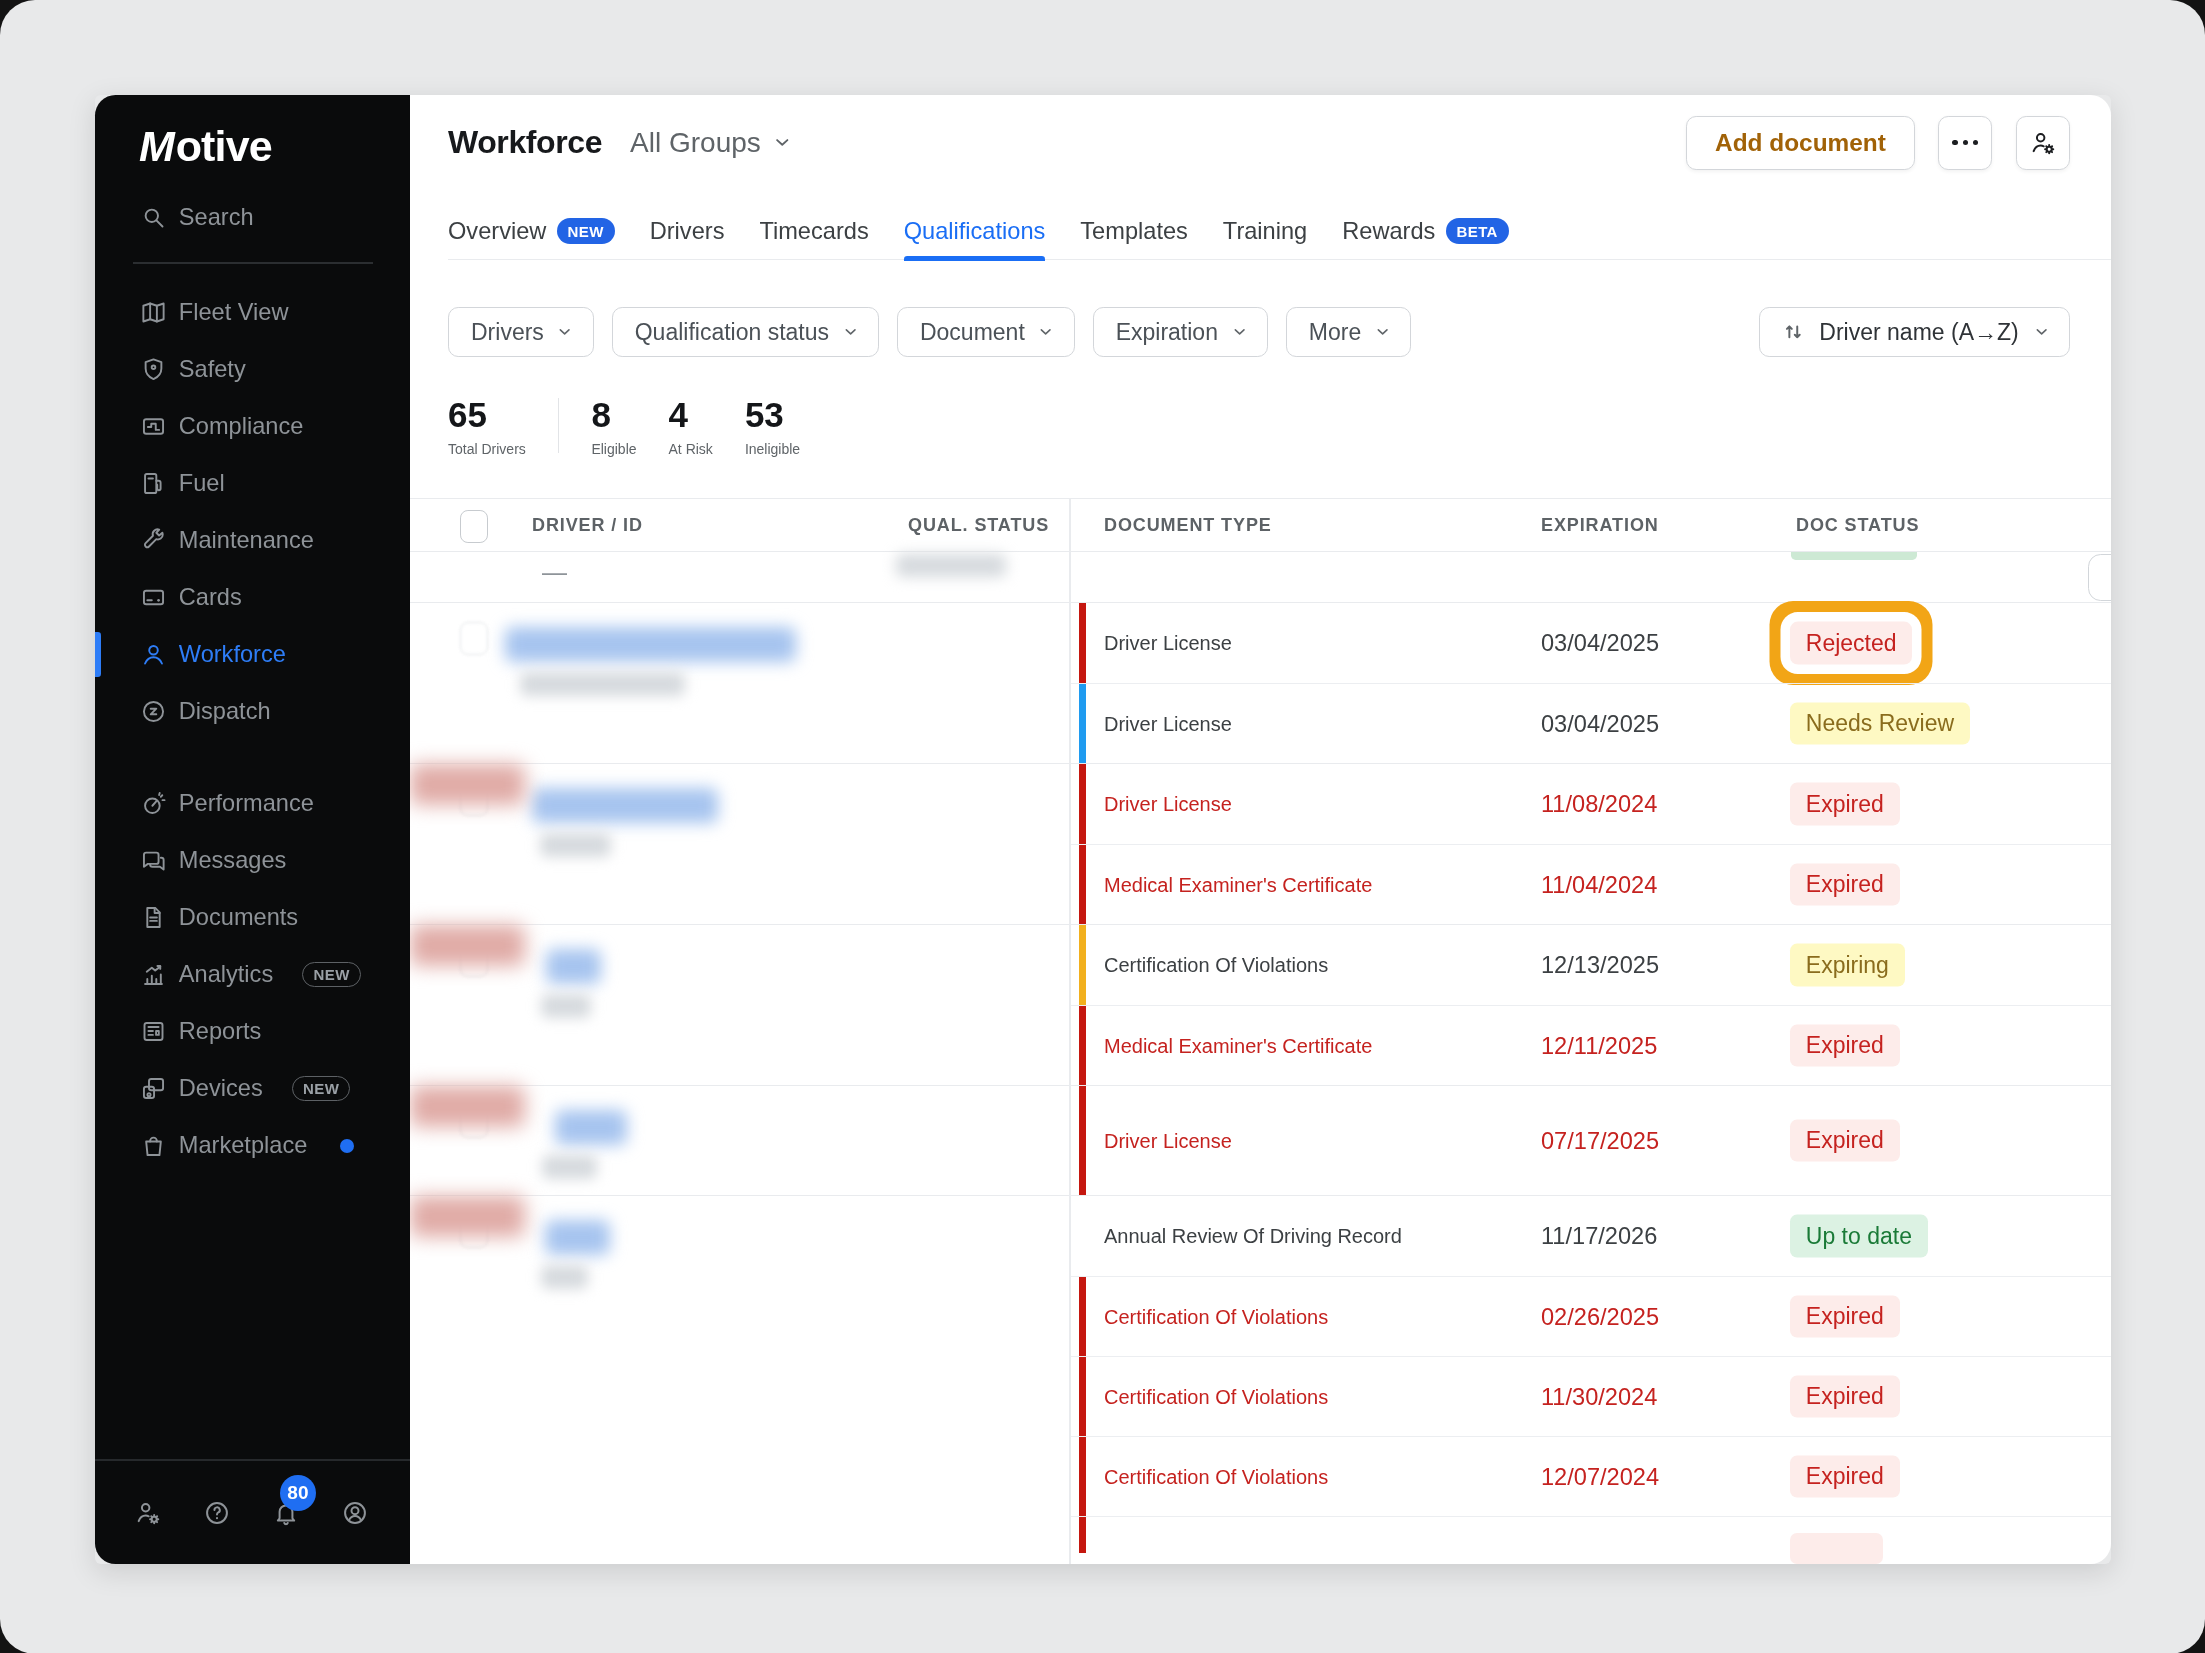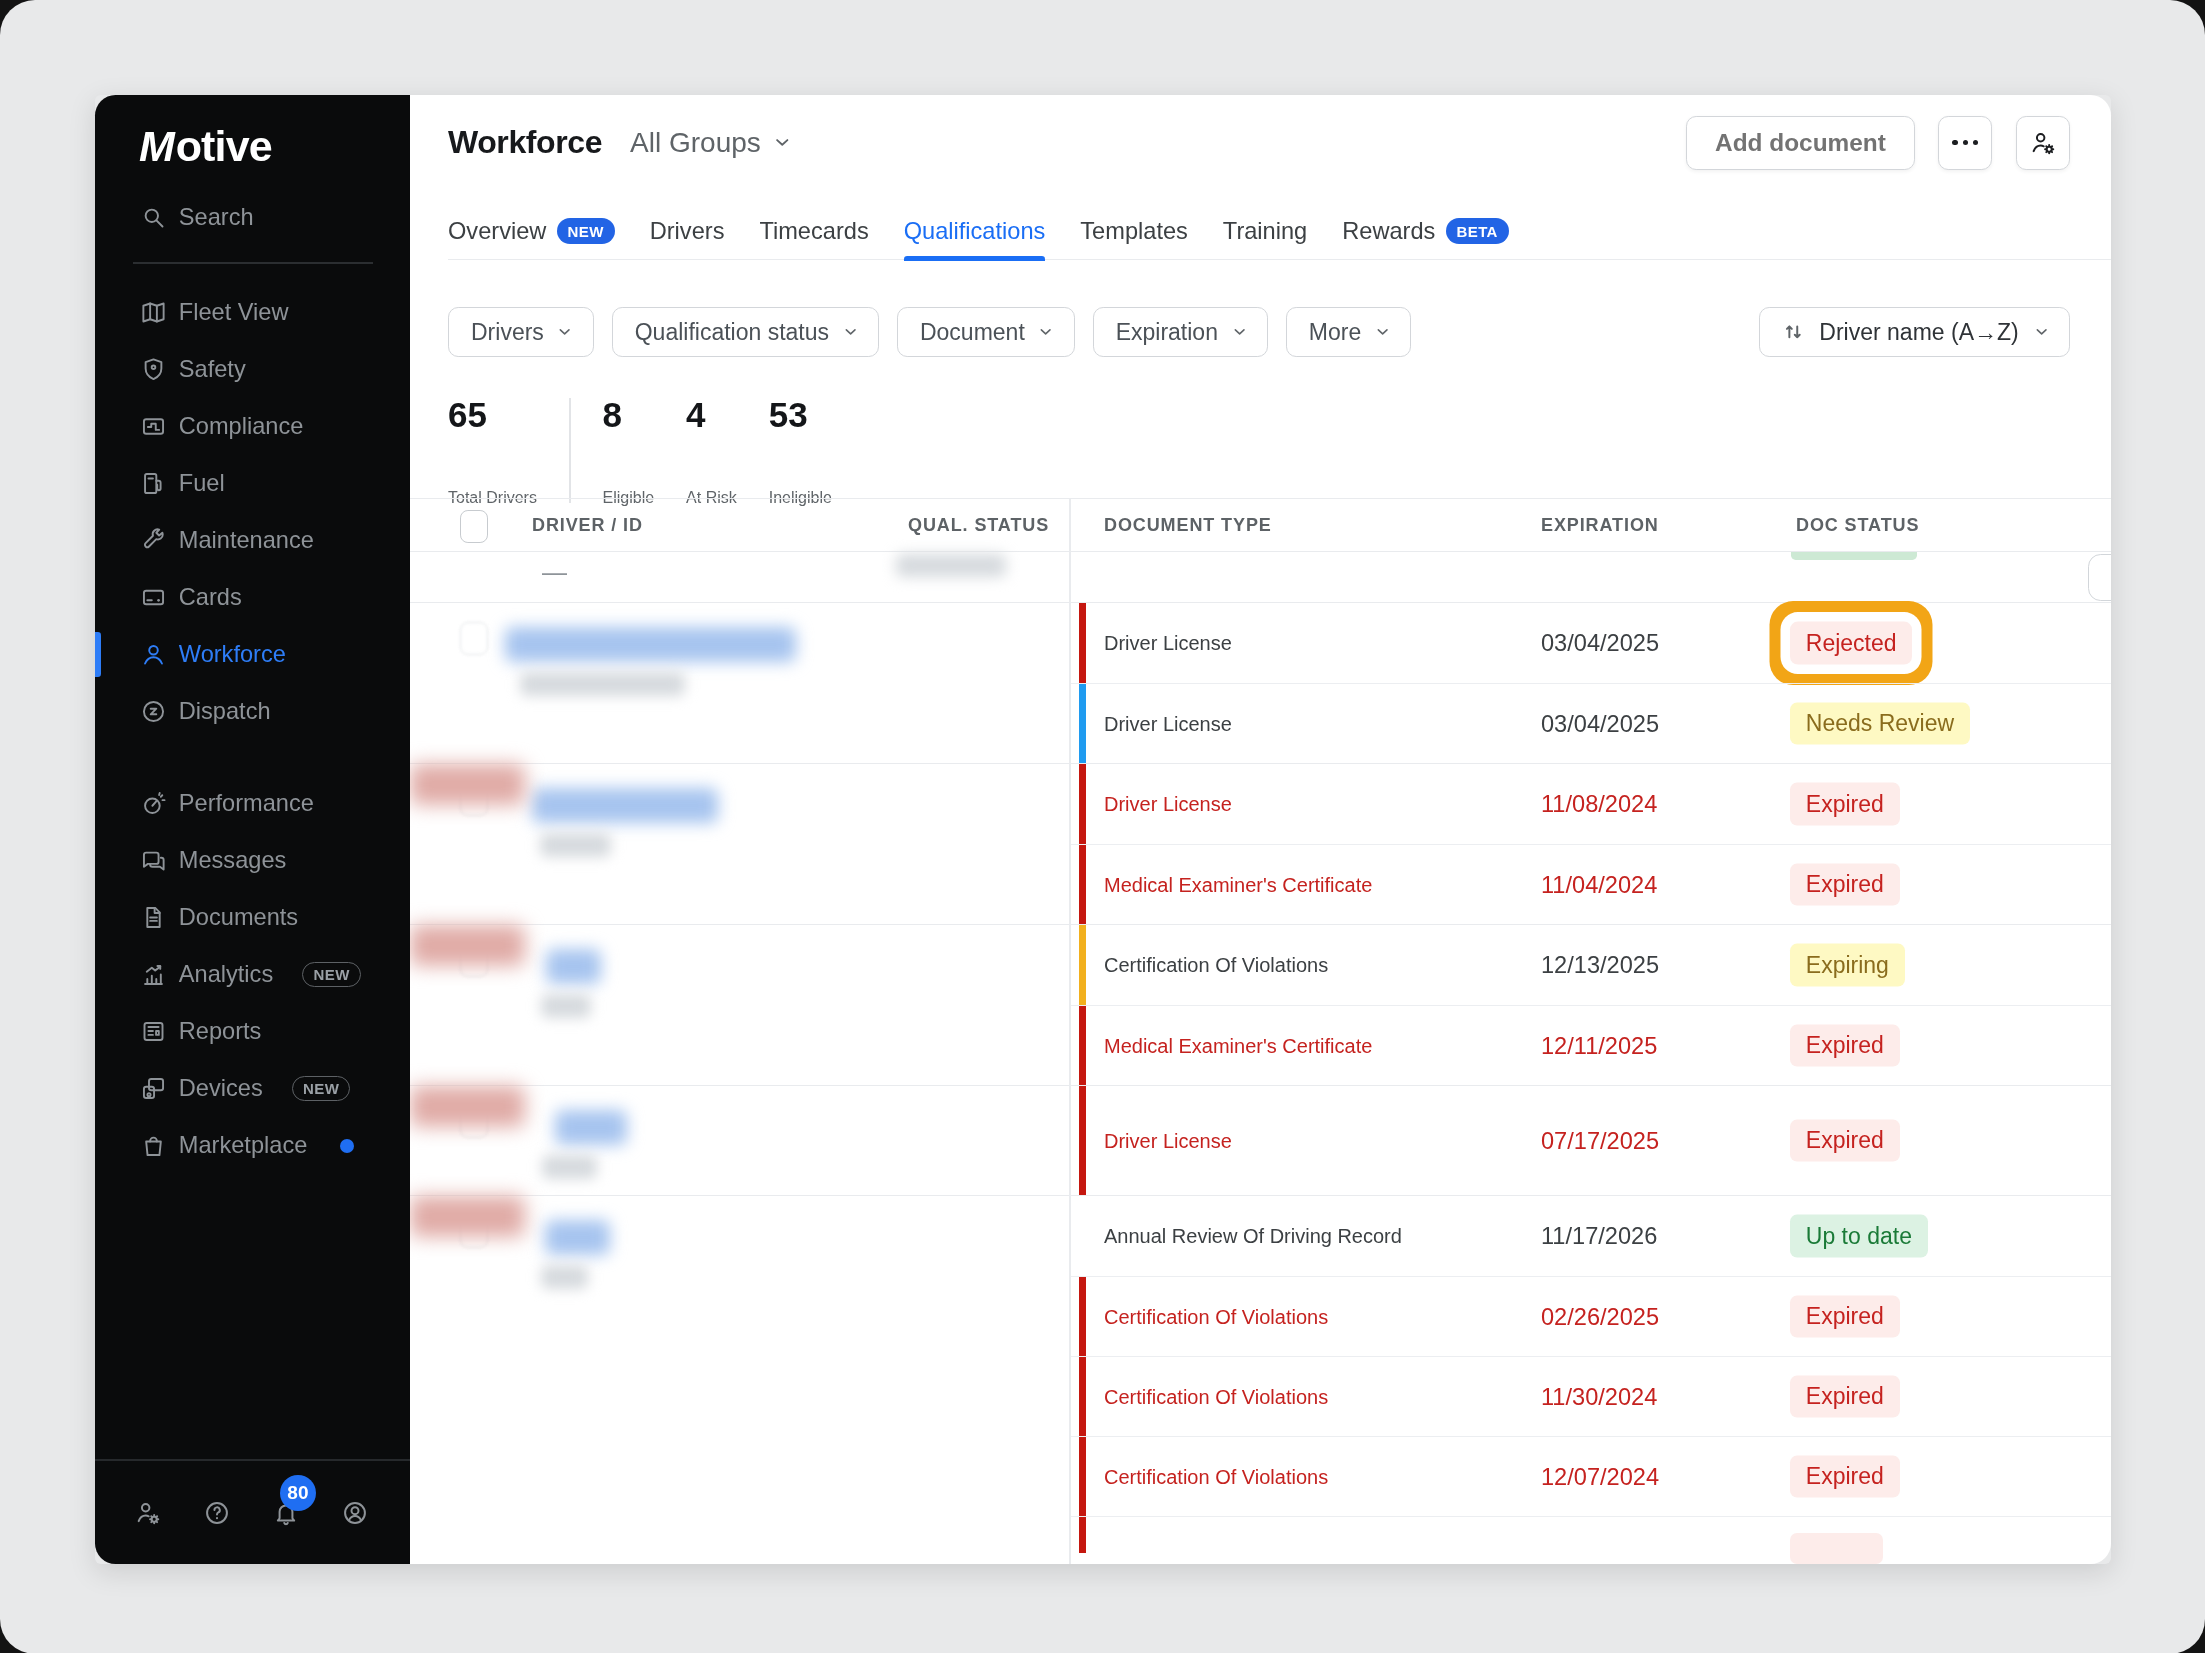--- a/index.html
+++ b/index.html
@@ -31,21 +31,21 @@
     font-size:19px;font-weight:700;display:flex;align-items:center;justify-content:center;}
   
   .main{position:absolute;left:315px;top:0;right:0;bottom:0;background:#fff;border-radius:0 20.5px 20.5px 0;overflow:hidden;}
   .hdr{position:absolute;left:38px;top:20.5px;height:54px;display:flex;align-items:center;gap:28px;}
   .title{font-size:32px;font-weight:800;color:#17191c;letter-spacing:-0.4px;}
   .group-sel{display:flex;align-items:center;gap:11px;font-size:28px;color:#5f6468;cursor:pointer;}
   .chev{width:20.5px;height:20.5px;}
   .hdr-actions{position:absolute;right:41px;top:20.5px;height:54px;display:flex;gap:23.6px;}
   .btn{display:flex;align-items:center;justify-content:center;background:#fff;border:1.6px solid #d3d6da;border-radius:10.2px;
        box-shadow:0 1.6px 3.9px rgba(0,0,0,.05);cursor:pointer;}
-  .btn-primary{padding:0 28px;font-size:24.4px;font-weight:700;color:#737373;}
+  .btn-primary{padding:0 28px;font-size:24.4px;font-weight:700;color:#a16207;}
   .btn-icon{width:54px;height:54px;}
   .dots{display:flex;gap:4.7px;}
   .dots i{width:5.5px;height:5.5px;border-radius:50%;background:#1c1e21;}
   .btn-icon svg{width:28px;height:28px;}
   
   .tabs{position:absolute;left:38px;right:0;top:108px;height:57px;display:flex;gap:35px;align-items:center;border-bottom:1.6px solid #e9ebee;}
   .tab{position:relative;height:100%;display:flex;align-items:center;font-size:23.6px;color:#3c4043;cursor:pointer;}
   .tab.active{color:#1a6ef5;}
   .tab.active::after{content:'';position:absolute;left:0;right:0;bottom:-1.6px;height:4.7px;background:#1a6ef5;border-radius:3.2px 3.2px 0 0;}
   .pill-fill{background:#2264e5;color:#fff;font-size:15px;font-weight:700;letter-spacing:0.4px;border-radius:787px;padding:4.7px 11px;margin-left:10.2px;}
@@ -53,21 +53,21 @@
   .filters{position:absolute;left:38px;right:41px;top:212px;height:50px;display:flex;gap:18px;align-items:center;}
   .chip{height:50px;display:flex;align-items:center;gap:12.6px;padding:0 19px 0 22px;border:1.6px solid #d3d6da;border-radius:10.2px;
         font-size:23px;color:#4b5157;background:#fff;cursor:pointer;}
   .chip .chev{width:17.3px;height:17.3px;}
   .sort-chip{margin-left:auto;gap:14px;color:#2f3337;}
   .updown{width:23.6px;height:23.6px;}
   
   .stats{position:absolute;left:38px;top:300px;display:flex;gap:32px;}
   .stat{display:flex;flex-direction:column;gap:5.5px;}
   .stat .v{font-size:35px;font-weight:800;color:#141619;}
-  .stat .l{font-size:16px;color:#5f6468;margin-top:48px;}
+  .stat .l{font-size:14px;color:#5f6468;}
   .vdiv{width:1.6px;background:#e2e4e7;align-self:stretch;margin:3.2px 0;}
   
   .table{position:absolute;left:0;right:0;top:403px;bottom:0;overflow:hidden;}
   .vsep{position:absolute;left:659px;top:0;bottom:0;width:1.6px;background:#e9ebee;z-index:3;}
   .thead{position:relative;height:54px;border-top:1.6px solid #e9ebee;border-bottom:1.6px solid #e9ebee;}
   .th{position:absolute;top:50%;transform:translateY(-50%);font-size:18px;font-weight:700;letter-spacing:0.9px;color:#5d6266;}
   .hcb{position:absolute;left:50px;top:11px;width:28px;height:33px;border:1.6px solid #c7cbcf;border-radius:7.9px;background:#fff;cursor:pointer;}
   .partial-top{position:relative;height:50px;}
   .pdash{position:absolute;left:132px;top:6.3px;font-size:25px;color:#8e9499;}
   .pqual{position:absolute;left:486px;top:1.6px;width:110px;height:23.6px;background:#d6dade;filter:blur(7px);border-radius:6.3px;}

